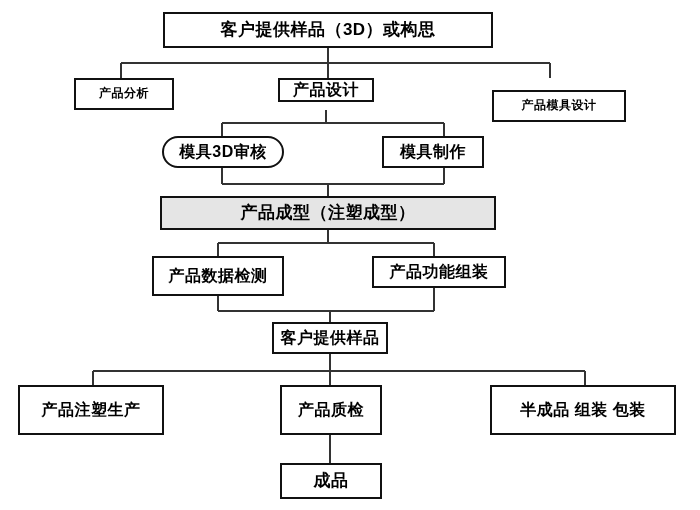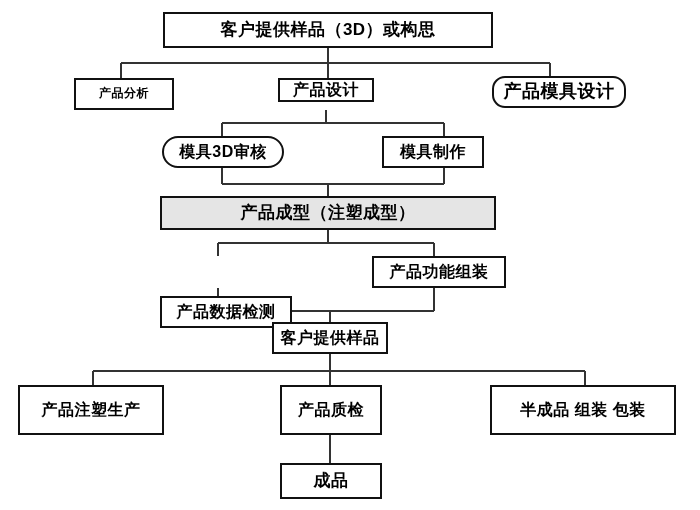--- a/index.html
+++ b/index.html
@@ -71,25 +71,25 @@
       <line x1="93" y1="371" x2="585" y2="371" stroke="#333333" stroke-width="1.6" shape-rendering="crispEdges"></line>
       <line x1="93" y1="371" x2="93" y2="385" stroke="#333333" stroke-width="1.6" shape-rendering="crispEdges"></line>
       <line x1="330" y1="371" x2="330" y2="385" stroke="#333333" stroke-width="1.6" shape-rendering="crispEdges"></line>
       <line x1="585" y1="371" x2="585" y2="385" stroke="#333333" stroke-width="1.6" shape-rendering="crispEdges"></line>
       <line x1="330" y1="435" x2="330" y2="463" stroke="#333333" stroke-width="1.6" shape-rendering="crispEdges"></line>
     </svg>
   <div id="node-layer">
       <div class="node" style="left: 163px; top: 12px; width: 330px; height: 36px; font-size: 17px; border-color: rgb(17, 17, 17); background: rgb(255, 255, 255); color: rgb(0, 0, 0);"><span class="node-label">客户提供样品（3D）或构思</span></div>
       <div class="node" style="left: 74px; top: 78px; width: 100px; height: 32px; font-size: 12px; border-color: rgb(17, 17, 17); background: rgb(255, 255, 255); color: rgb(0, 0, 0);"><span class="node-label">产品分析</span></div>
       <div class="node" style="left: 278px; top: 78px; width: 96px; height: 24px; font-size: 16px; border-color: rgb(17, 17, 17); background: rgb(255, 255, 255); color: rgb(0, 0, 0);"><span class="node-label">产品设计</span></div>
-      <div class="node" style="left: 492px; top: 76px; width: 134px; height: 32px; font-size: 18px; border-color: rgb(17, 17, 17); background: rgb(255, 255, 255); color: rgb(0, 0, 0); border-radius: 13px;"><span class="node-label">产品模具设计</span></div>
+      <div class="node" style="left: 492px; top: 90px; width: 134px; height: 32px; font-size: 12px; border-color: rgb(17, 17, 17); background: rgb(255, 255, 255); color: rgb(0, 0, 0);"><span class="node-label">产品模具设计</span></div>
       <div class="node" style="left: 162px; top: 136px; width: 122px; height: 32px; font-size: 16px; border-color: rgb(17, 17, 17); background: rgb(255, 255, 255); color: rgb(0, 0, 0); border-radius: 16px;"><span class="node-label">模具3D审核</span></div>
       <div class="node" style="left: 382px; top: 136px; width: 102px; height: 32px; font-size: 16px; border-color: rgb(17, 17, 17); background: rgb(255, 255, 255); color: rgb(0, 0, 0);"><span class="node-label">模具制作</span></div>
       <div class="node" style="left: 160px; top: 196px; width: 336px; height: 34px; font-size: 17px; border-color: rgb(17, 17, 17); background: #e5e5e5; color: rgb(0, 0, 0); align-items: center;"><span class="node-label">产品成型（注塑成型）</span></div>
-      <div class="node" style="left: 160px; top: 256px; width: 132px; height: 32px; font-size: 16px; border-color: rgb(17, 17, 17); background: rgb(255, 255, 255); color: rgb(0, 0, 0); margin-top: 40px;"><span class="node-label">产品数据检测</span></div>
+      <div class="node" style="left: 152px; top: 256px; width: 132px; height: 40px; font-size: 16px; border-color: rgb(17, 17, 17); background: rgb(255, 255, 255); color: rgb(0, 0, 0);"><span class="node-label">产品数据检测</span></div>
       <div class="node" style="left: 372px; top: 256px; width: 134px; height: 32px; font-size: 16px; border-color: rgb(17, 17, 17); background: rgb(255, 255, 255); color: rgb(0, 0, 0);"><span class="node-label">产品功能组装</span></div>
       <div class="node" style="left: 272px; top: 322px; width: 116px; height: 32px; font-size: 16px; border-color: rgb(17, 17, 17); background: rgb(255, 255, 255); color: rgb(0, 0, 0);"><span class="node-label">客户提供样品</span></div>
       <div class="node" style="left: 18px; top: 385px; width: 146px; height: 50px; font-size: 16px; border-color: rgb(17, 17, 17); background: rgb(255, 255, 255); color: rgb(0, 0, 0);"><span class="node-label">产品注塑生产</span></div>
       <div class="node" style="left: 280px; top: 385px; width: 102px; height: 50px; font-size: 16px; border-color: rgb(17, 17, 17); background: rgb(255, 255, 255); color: rgb(0, 0, 0);"><span class="node-label">产品质检</span></div>
       <div class="node" style="left: 490px; top: 385px; width: 186px; height: 50px; font-size: 16px; border-color: rgb(17, 17, 17); background: rgb(255, 255, 255); color: rgb(0, 0, 0);"><span class="node-label">半成品 组装 包装</span></div>
       <div class="node" style="left: 280px; top: 463px; width: 102px; height: 36px; font-size: 17px; border-color: rgb(17, 17, 17); background: rgb(255, 255, 255); color: rgb(0, 0, 0);"><span class="node-label">成品</span></div>
     </div>
 </div>
 
 </body></html>

